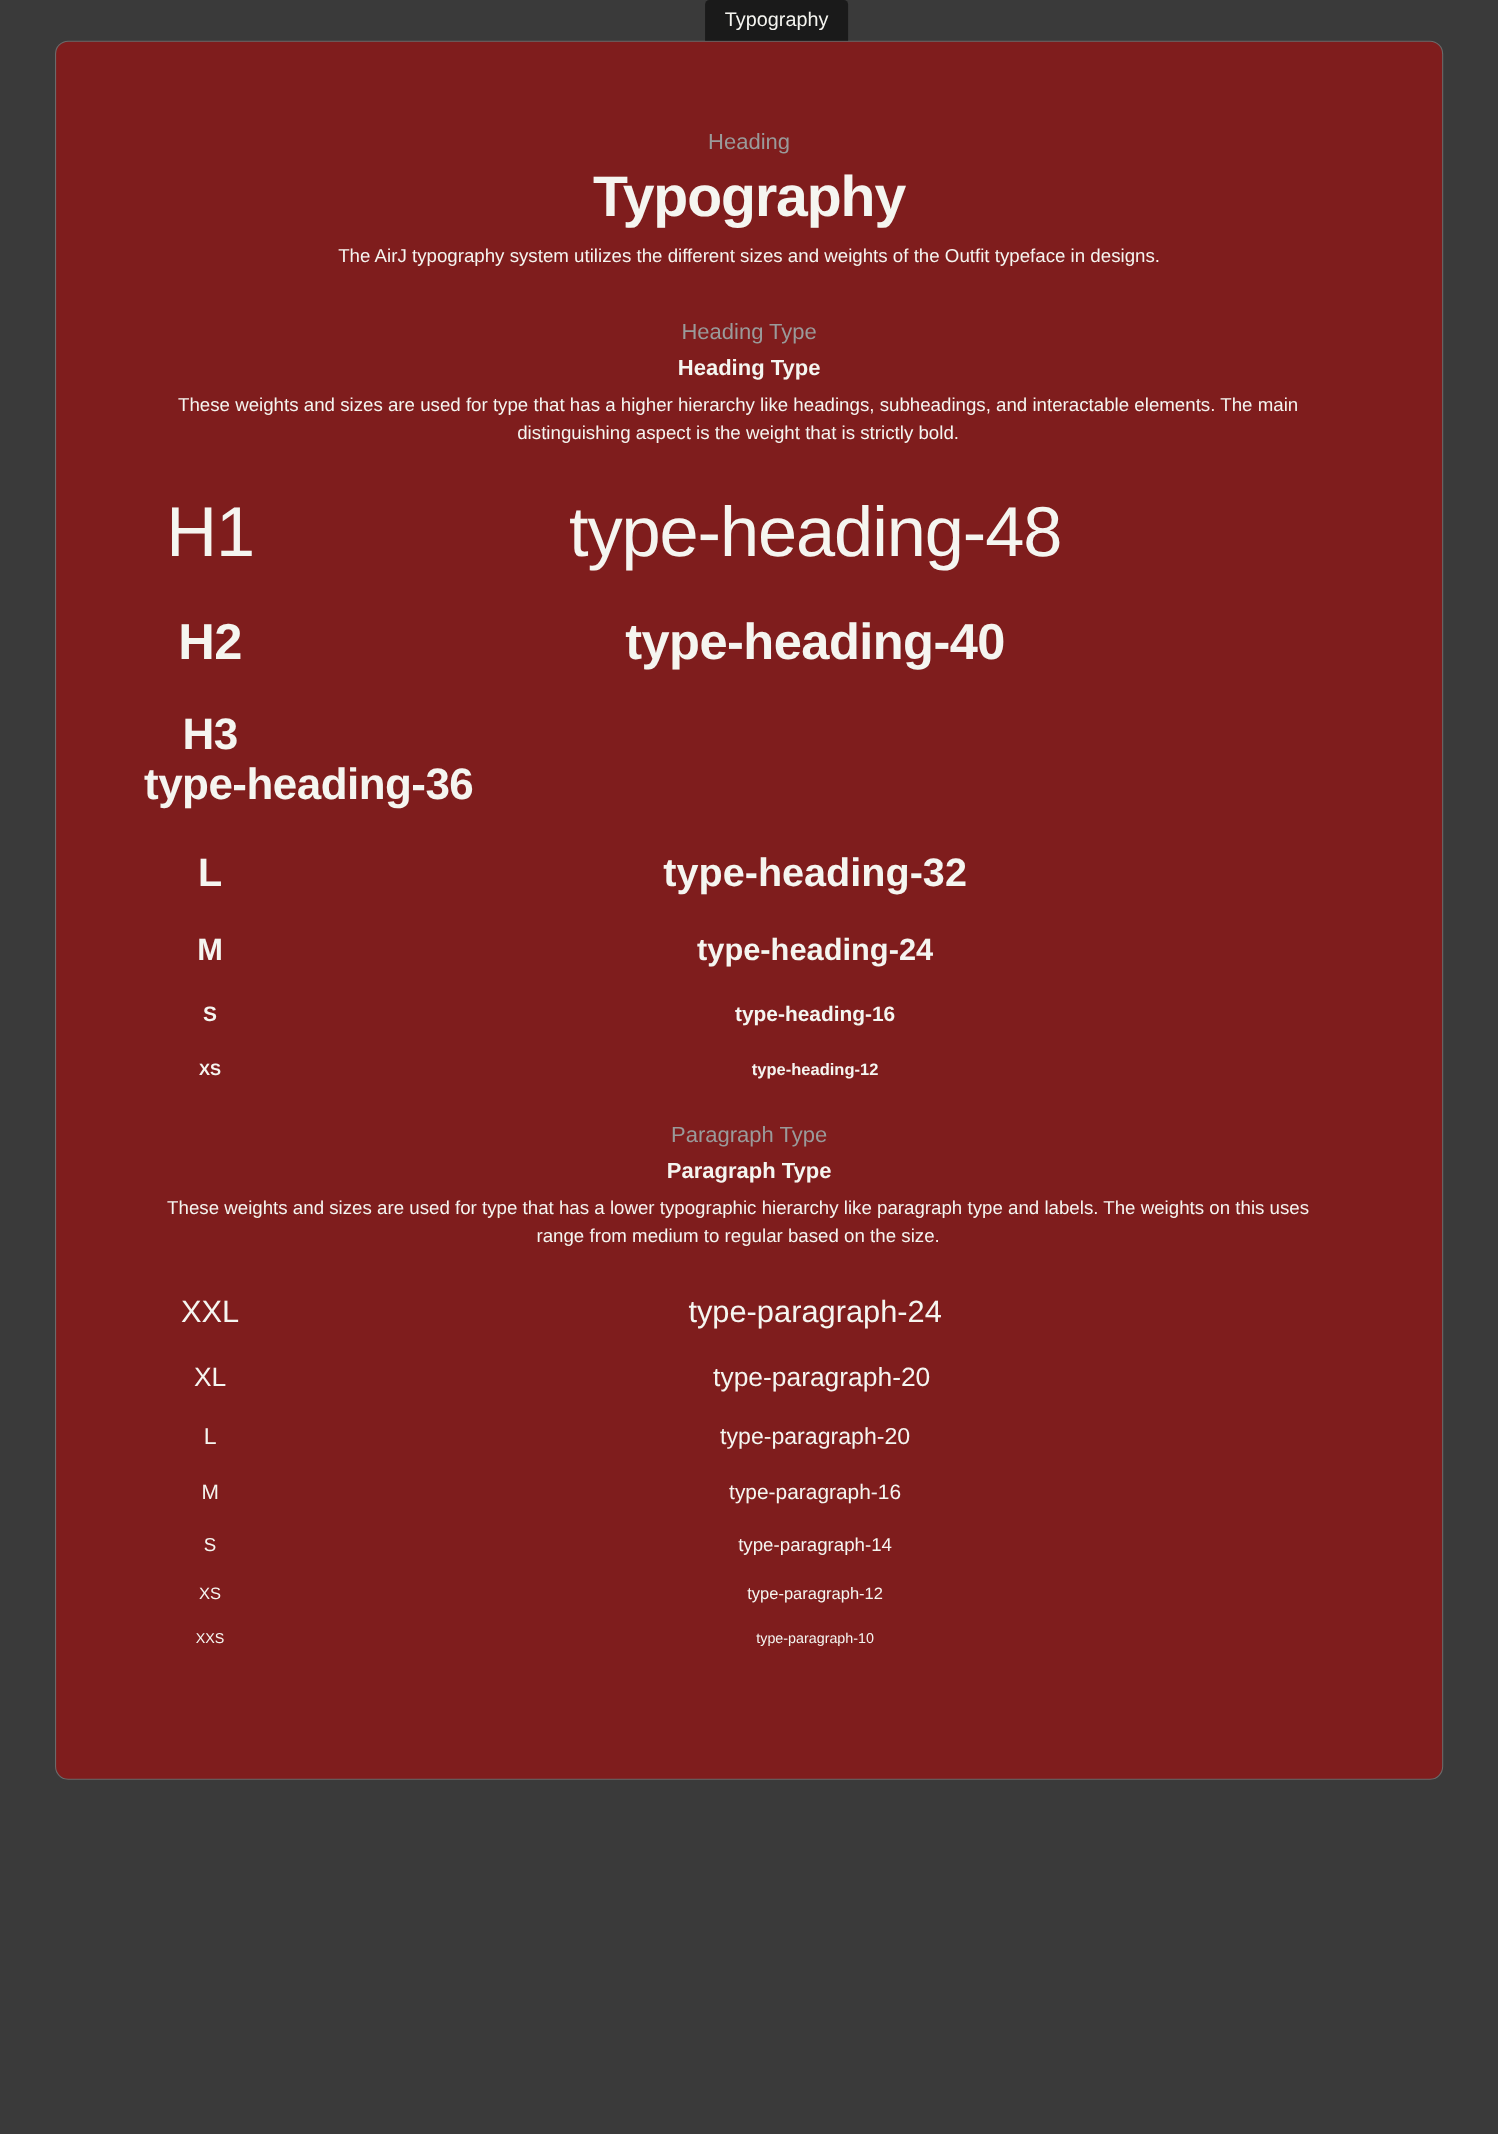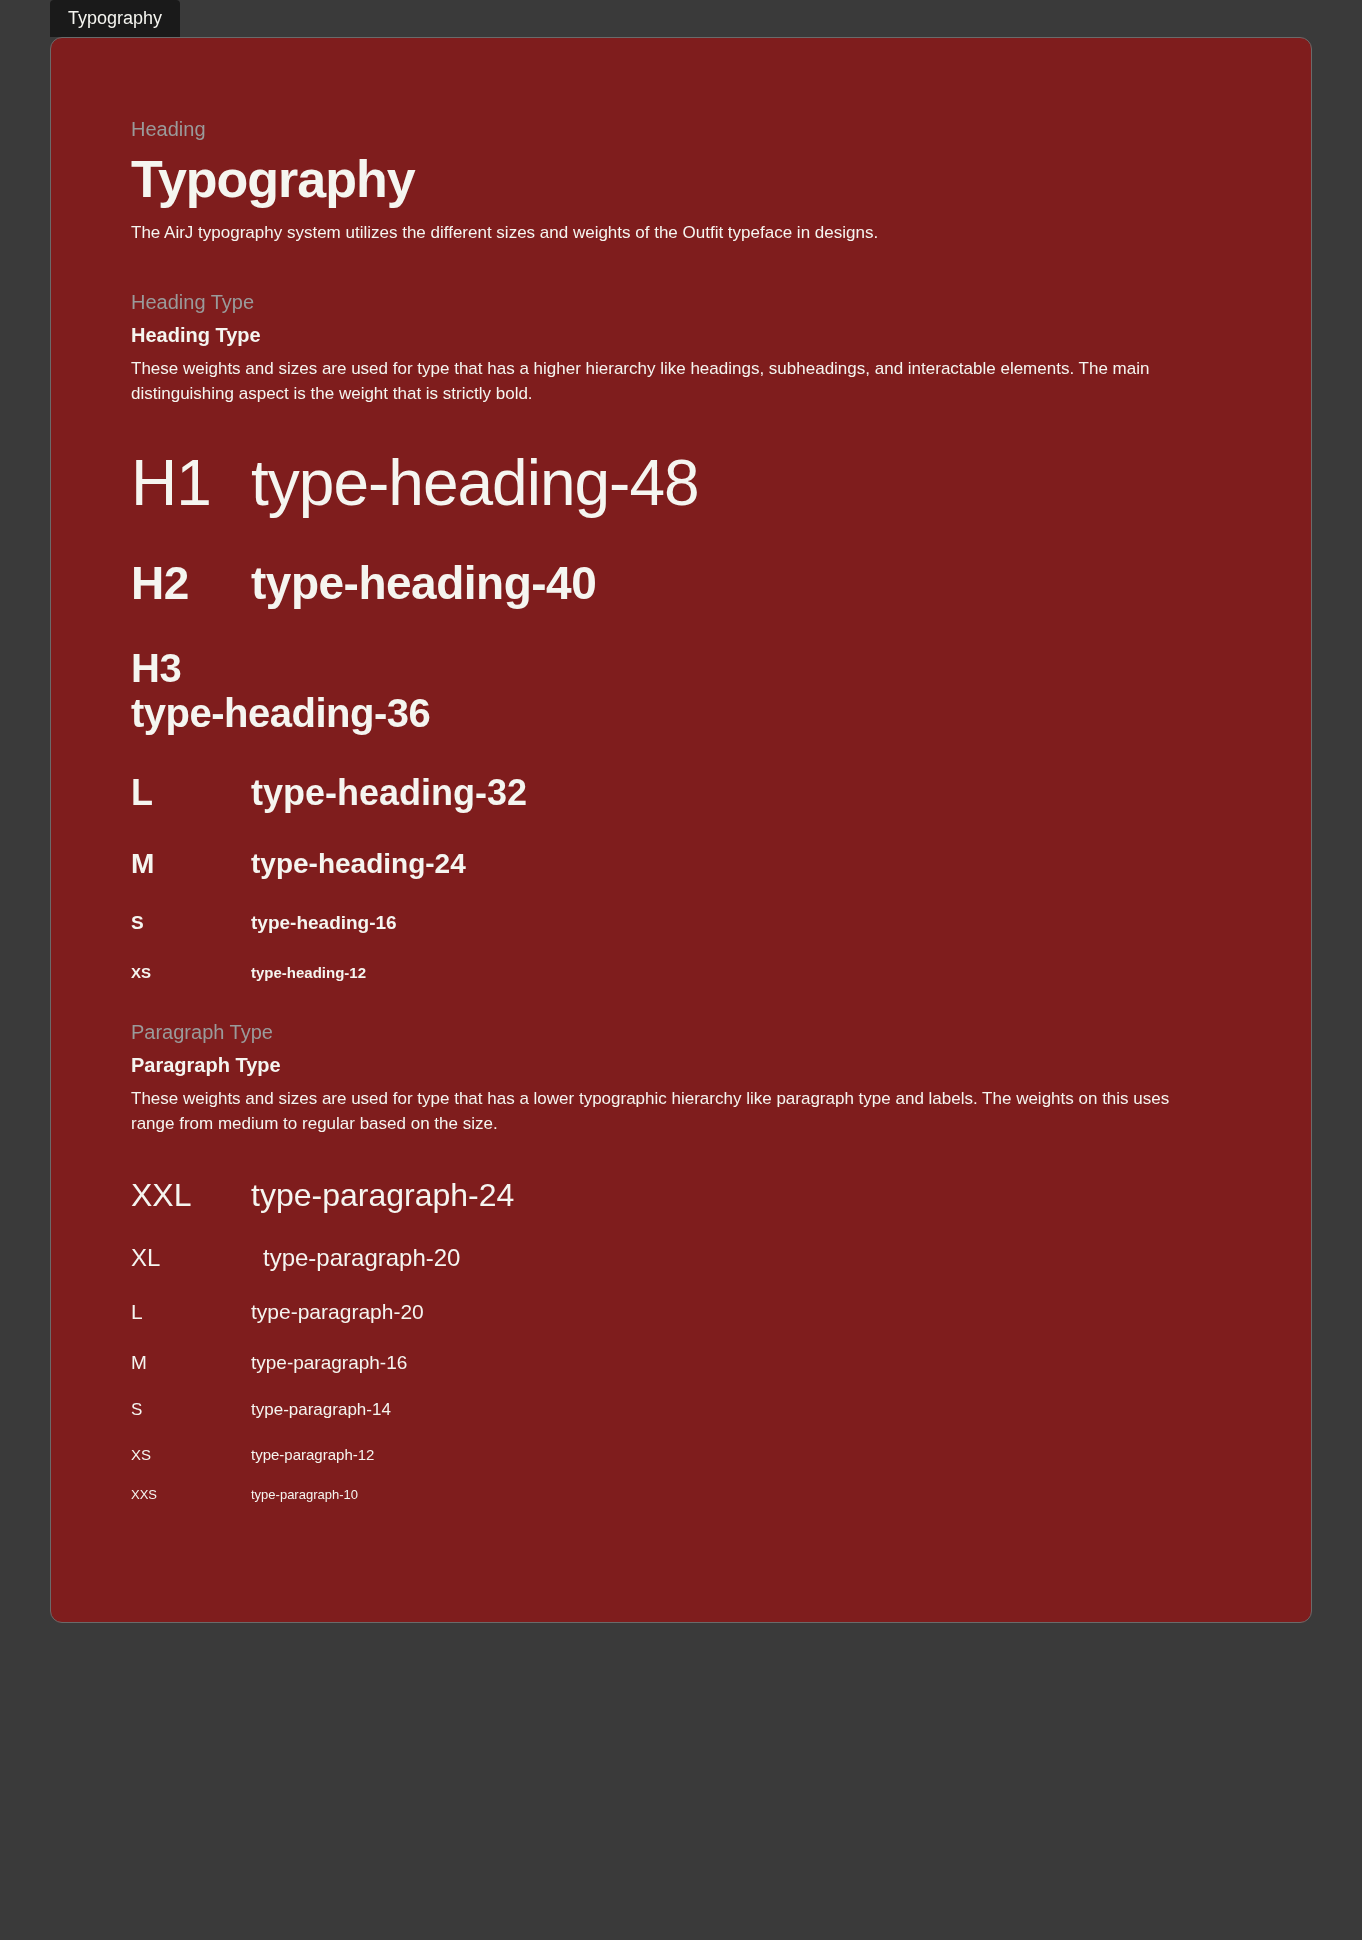--- a/index.html
+++ b/index.html
@@ -1,18 +1,19 @@
 <!DOCTYPE html>
 <html><head>
   <meta charset="utf-8">
   <style>
     * {
       margin: 0;
       padding: 0;
       box-sizing: border-box;
+      text-align: center;
     }
     body {
       background: #3a3a3a;
       font-family: -apple-system, BlinkMacSystemFont, 'Segoe UI', Helvetica, Arial, sans-serif;
       min-height: 1940px;
       width: 1362px;
       padding: 0;
     }
     .tab {
       display: inline-block;
@@ -84,21 +85,21 @@
     }
     
     .h-48 { font-size: 64px; font-weight: 400; letter-spacing: -1px; margin-bottom: 36px; }
     .h-40 { font-size: 46px; font-weight: 700; letter-spacing: -0.5px; margin-bottom: 36px; margin-top: 23px; }
     .h-36 { font-size: 40px; font-weight: 700; letter-spacing: -0.5px; margin-bottom: 36px; flex-direction: column; }
     .h-32 { font-size: 36px; font-weight: 700; margin-bottom: 34px; }
     .h-24 { font-size: 28px; font-weight: 700; margin-bottom: 32px; }
     .h-16 { font-size: 19px; font-weight: 700; margin-bottom: 30px; }
     .h-12 { font-size: 15px; font-weight: 700; margin-bottom: 40px; }
     
-    .p-24 { font-size: 32px; font-weight: 400; margin-bottom: 30px; }
+    .p-24 { font-size: 28px; font-weight: 400; margin-bottom: 30px; }
     .p-20 { font-size: 24px; font-weight: 400; margin-bottom: 28px; gap: 12px; }
     .p-18 { font-size: 21px; font-weight: 400; margin-bottom: 28px; }
     .p-16 { font-size: 19px; font-weight: 400; margin-bottom: 26px; }
     .p-14 { font-size: 17px; font-weight: 400; margin-bottom: 26px; }
     .p-12 { font-size: 15px; font-weight: 400; margin-bottom: 24px; }
     .p-10 { font-size: 13px; font-weight: 400; margin-bottom: 0; }
   </style>
 </head>
 <body>
 

